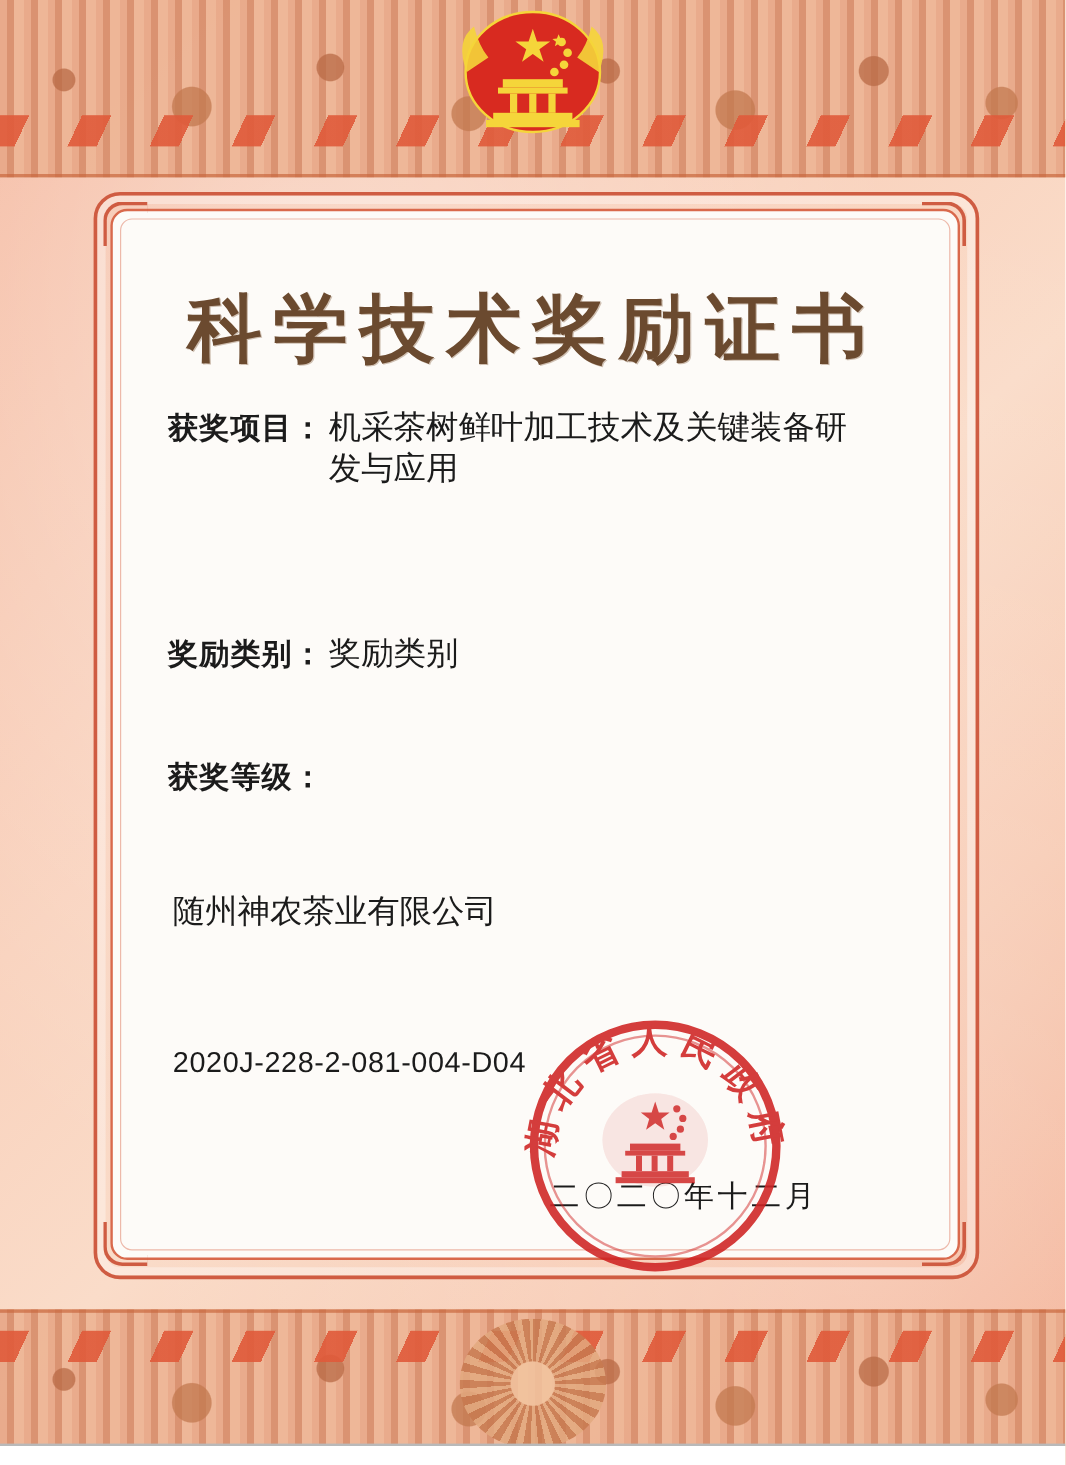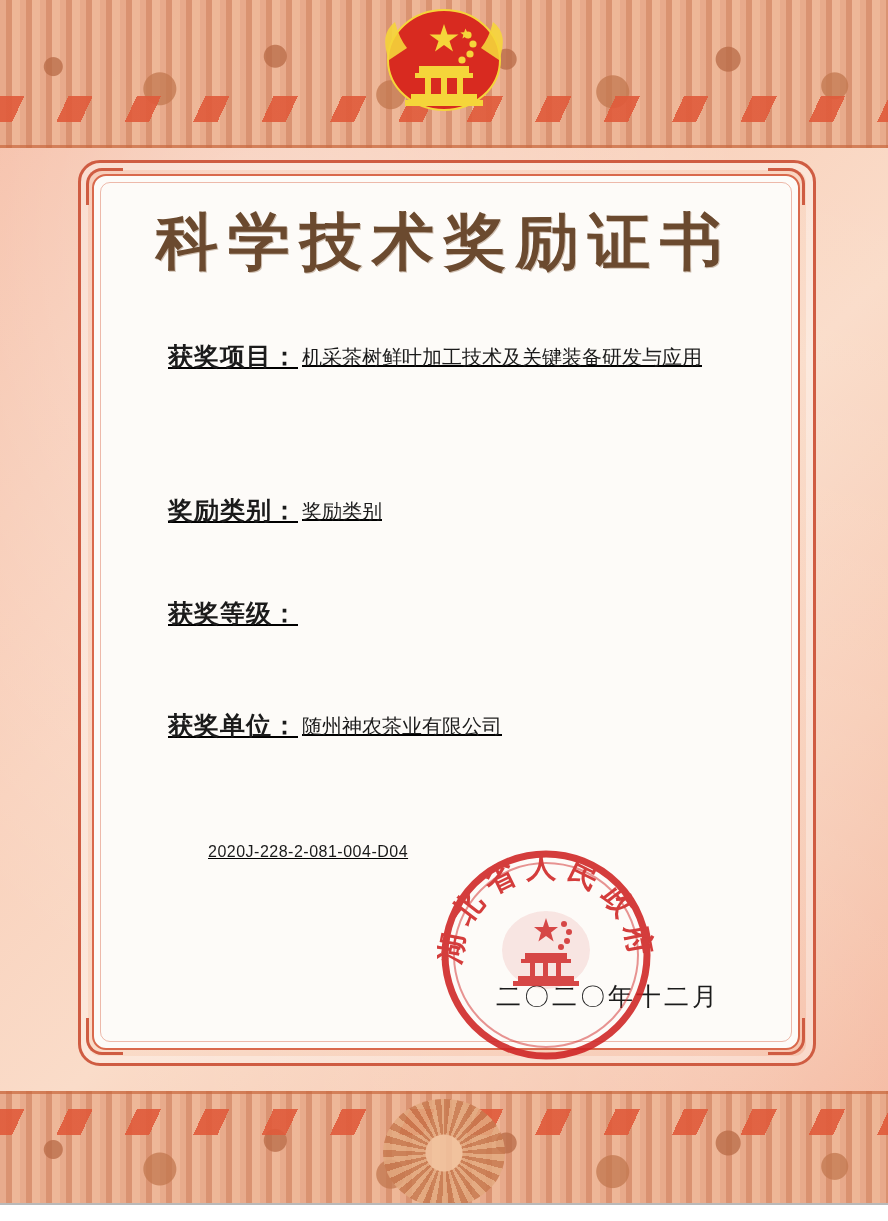--- a/index.html
+++ b/index.html
@@ -160,87 +160,86 @@
   }
   .corner.tl { left: 86px;  top: 168px;  border-right: none; border-bottom: none; border-top-left-radius: 16px; }
   .corner.tr { left: 768px; top: 168px;  border-left: none;  border-bottom: none; border-top-right-radius: 16px; }
   .corner.bl { left: 86px;  top: 1018px; border-right: none; border-top: none;    border-bottom-left-radius: 16px; }
   .corner.br { left: 768px; top: 1018px; border-left: none;  border-top: none;    border-bottom-right-radius: 16px; }
 
   
   .title {
     position: absolute;
     left: 92px;
-    top: 200px;
+    top: 232px;
     width: 704px;
     text-align: center;
     font-family: "DejaVu Serif", serif;
     font-weight: bold;
     font-size: 62px;
     letter-spacing: 10px;
     color: #6b4a2f;
     text-shadow: 1px 1px 0 rgba(120,80,45,0.35);
     z-index: 5;
   }
 
   
   .fields {
     position: absolute;
-    left: 168px;
+    left: 140px;
     top: 340px;
     width: 600px;
     z-index: 5;
-    text-decoration: underline;
   }
   .field {
     display: flex;
     align-items: flex-start;
   }
   .field-label {
     flex: 0 0 auto;
     font-family: "DejaVu Sans", sans-serif;
     font-weight: bold;
     font-size: 25px;
     color: #1b1b1b;
     letter-spacing: 1px;
     white-space: nowrap;
     line-height: 34px;
   }
   .field-value {
     flex: 1 1 auto;
     font-family: "DejaVu Serif", serif;
-    font-size: 20px;
+    font-size: 27px;
     color: #1b1b1b;
     line-height: 34px;
     padding-left: 4px;
   }
   .row-project { margin-bottom: 120px; }
   .row-project .field-value { max-width: 440px; }
   .row-category { margin-bottom: 69px; }
   .row-grade { margin-bottom: 78px; gap: 44px; }
   .row-unit { margin-bottom: 92px; }
-  .row-number .field-value { font-family: "Liberation Sans", sans-serif; font-size: 16px; letter-spacing: 0.5px; margin-left: 36px; }
+  .row-number .field-value { font-family: "Liberation Sans", sans-serif; font-size: 24px; letter-spacing: 0.5px; }
 
   
   .seal {
     position: absolute;
     left: 437px;
     top: 846px;
     width: 218px;
     height: 218px;
     z-index: 7;
     opacity: 0.88;
   }
 
   .date {
     position: absolute;
     left: 420px;
     top: 980px;
     width: 300px;
-    text-align: right;
+    text-align: center;
     font-family: "DejaVu Serif", serif;
     font-size: 25px;
     letter-spacing: 3px;
     color: #1b1b1b;
     z-index: 6;
   }
 
   .page-edge {
     position: absolute;
     left: 0;
@@ -313,21 +312,20 @@
     <div class="field row-category">
       <div class="field-label">奖励类别：</div>
       <div class="field-value">奖励类别</div>
     </div>
 
     <div class="field row-grade">
       <div class="field-label">获奖等级：</div>
     </div>
 
     <div class="field row-unit">
-      <div class="field-label">获奖单位：</div>
       <div class="field-value">随州神农茶业有限公司</div>
     </div>
 
     <div class="field row-number">
       <div class="field-value">2020J-228-2-081-004-D04</div>
     </div>
 
   </div>
 
   <svg class="seal" viewBox="0 0 218 218">

